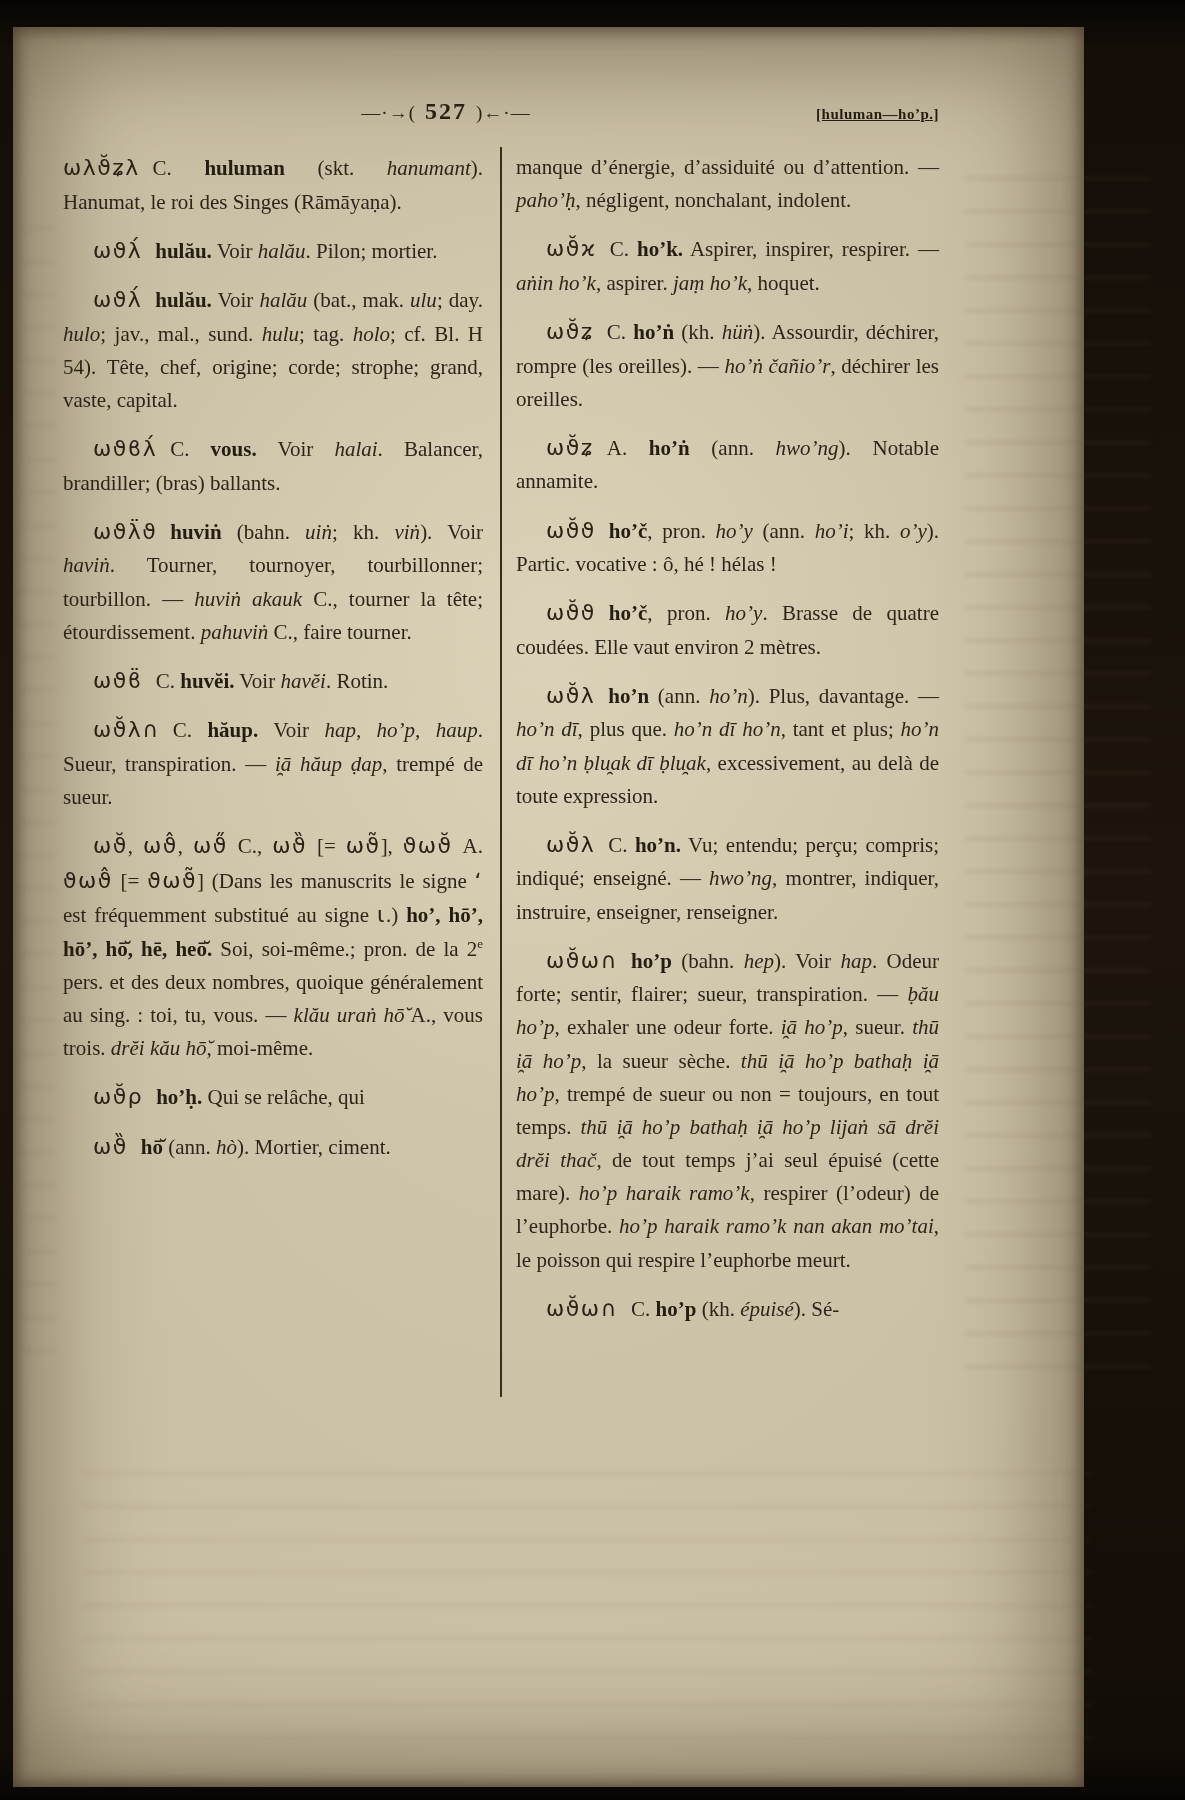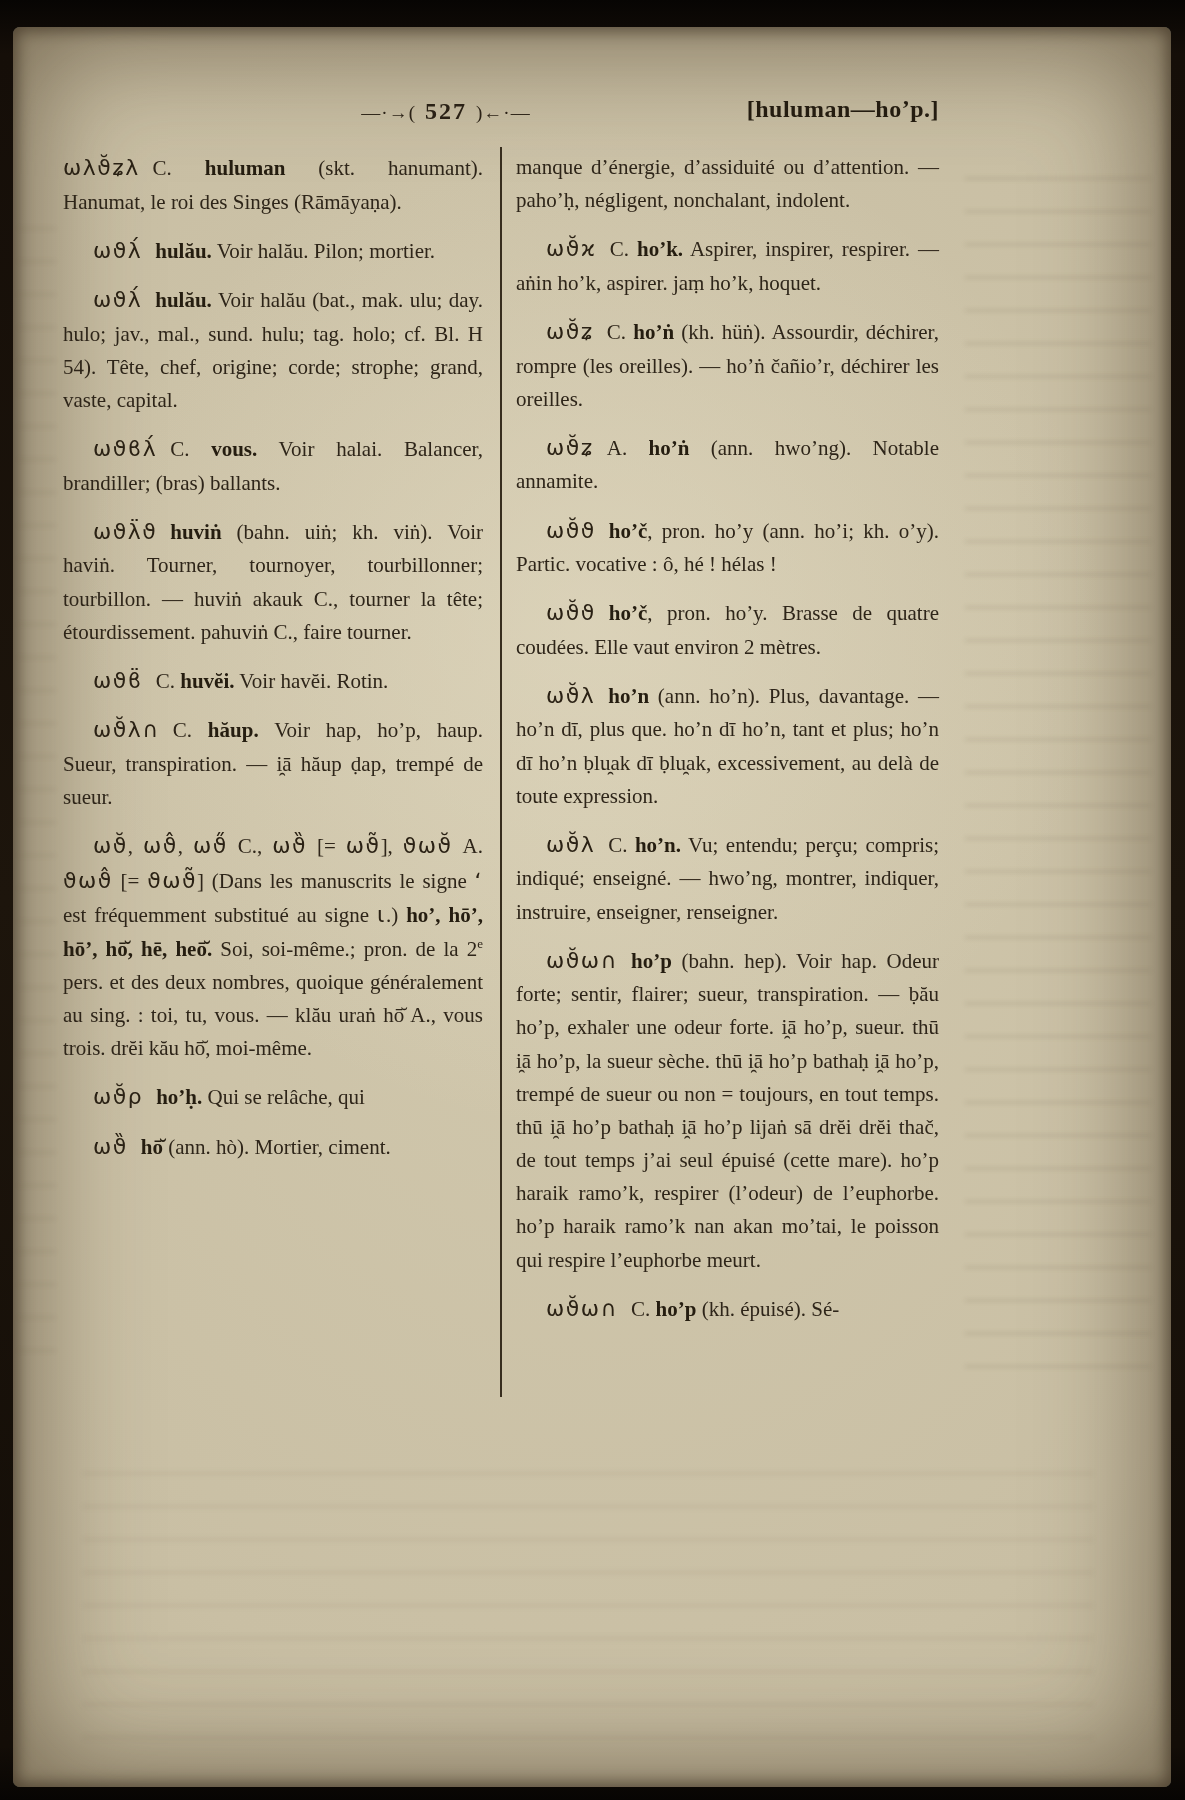--- a/index.html
+++ b/index.html
@@ -2,21 +2,21 @@
 <html lang="fr"><head>
 <meta charset="utf-8">
 <style>
   html,body{margin:0;padding:0;}
   body{
     width:1185px;height:1800px;position:relative;overflow:hidden;
     background:linear-gradient(180deg,#070503 0%,#150e08 3%,#1d150c 50%,#130d07 97%,#070503 100%);
     font-family:"Liberation Serif", serif;
   }
   .paper{
-    position:absolute;left:13px;top:27px;width:1158px;height:1760px;border-radius:7px;
+    position:absolute;left:13px;top:27px;width:1071px;height:1760px;border-radius:0;
     background:
       radial-gradient(62% 40% at 50% 34%, rgba(230,222,198,.5), rgba(230,222,198,0) 72%),
       radial-gradient(125% 98% at 50% 46%, #d1c8ad 0%, #c9bfa4 52%, #bab093 85%, #9f9277 100%);
     box-shadow: inset 0 0 110px 24px rgba(58,42,22,.5), inset 0 0 16px 4px rgba(25,16,8,.55);
   }
   .bleed{position:absolute;pointer-events:none;}
   .bleed-right{left:952px;top:150px;width:186px;height:1210px;
     background:repeating-linear-gradient(180deg, rgba(112,98,72,.14) 0 3px, rgba(112,98,72,0) 3px 33px);
     filter:blur(2px);}
   .bleed-bottom{left:70px;top:1445px;width:1010px;height:290px;
@@ -26,29 +26,29 @@
     background:repeating-linear-gradient(180deg, rgba(112,98,72,.12) 0 3px, rgba(112,98,72,0) 3px 33px);
     filter:blur(2px);}
   .content{
     position:absolute;left:50px;top:64px;width:876px;
     color:#2e2519;font-size:21px;line-height:1.58;
   }
   .page-header{position:relative;height:50px;}
   .pagenum-wrap{position:absolute;left:0;right:110px;text-align:center;top:2px;color:#2a2115;}
   .orn{font-size:19px;letter-spacing:1px;}
   .pagenum{font-weight:bold;font-size:24px;margin:0 9px;letter-spacing:2px;}
-  .running-head{position:absolute;right:0;top:0;font-weight:bold;font-size:24px;color:#241c10;letter-spacing:.5px;}
+  .running-head{position:absolute;right:0;top:12px;font-weight:bold;font-size:15px;color:#241c10;letter-spacing:.5px;text-decoration:underline;}
   .divider{position:absolute;left:437px;top:56px;width:1.5px;height:1250px;background:#372d1e;}
   .columns{position:absolute;left:0;top:60px;width:876px;display:flex;}
   .col-left{width:420px;margin-right:33px;}
   .col-right{width:423px;}
   .entry{margin:0 0 15px 0;text-align:justify;text-indent:30px;}
   .entry.cont,.entry.flush{text-indent:0;}
   .s-b{font-weight:bold;color:#251d10;}
-  .s-i{}
+  .s-i{font-style:italic;}
   .s-cham,.s-chamh{font-family:"DejaVu Sans",sans-serif;font-size:1.04em;letter-spacing:1.5px;color:#2a2114;}
   .s-chamh{margin-right:13px;}
   .s-sup{vertical-align:super;font-size:.62em;line-height:0;}
 </style>
 </head>
 <body>
 
 <div class="paper">
   <div class="bleed bleed-left"></div>
   <div class="bleed bleed-right"></div>

